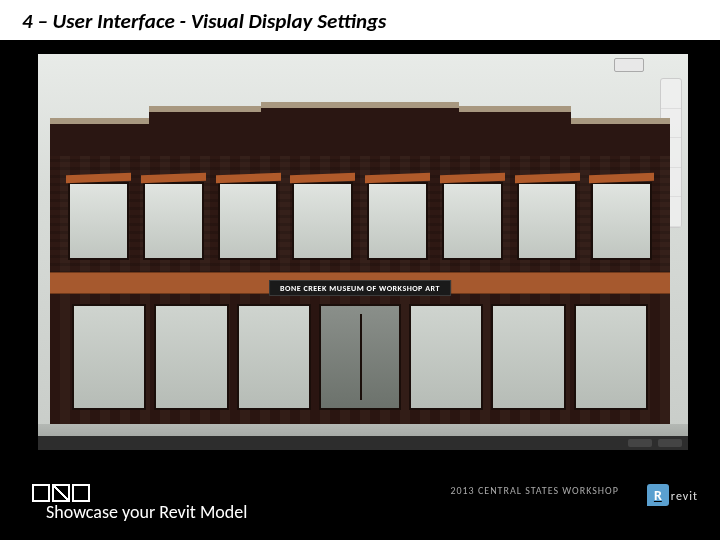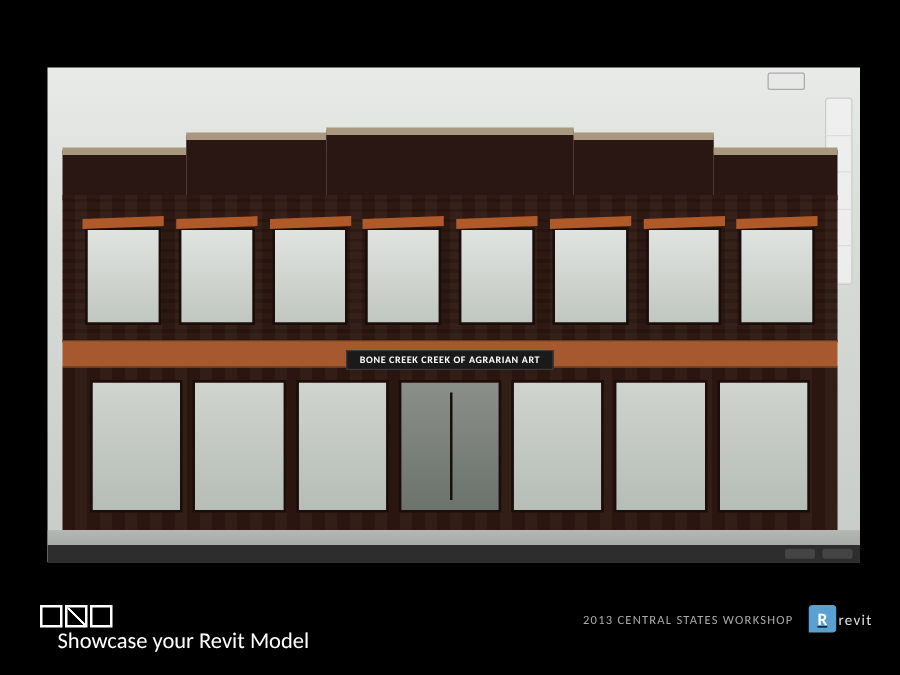--- a/index.html
+++ b/index.html
@@ -56,31 +56,34 @@
   .footer { position: absolute; bottom: 0; left: 0; right: 0; height: 90px; background: #000; display: flex; align-items: center; padding: 0 22px 0 32px; }
   .logo-box { display: flex; flex-direction: column; gap: 2px; }
   .rkc-logo { display: flex; gap: 2px; }
   .rkc-logo span { width: 18px; height: 18px; border: 2px solid #fff; display: inline-block; }
   .rkc-logo .diag { position: relative; }
   .rkc-logo .diag::after { content: ""; position: absolute; inset: 0; background: linear-gradient(45deg, transparent 45%, #fff 45% 55%, transparent 55%); }
   .logo-sub { color: #fff; font-size: 6px; letter-spacing: 1px; margin-top: 2px; }
   
   .caption { color: #fff; font-size: 18px; font-weight: 400; margin-top: 34px; margin-left: -44px; position: relative; z-index: 2; }
   
-  .footer-right { margin-left: auto; display: flex; align-items: center; gap: 12px; text-decoration: underline; }
+  .footer-right { margin-left: auto; display: flex; gap: 28px; text-decoration: underline; }
   .workshop-text { color: #a8a8a8; font-size: 10px; letter-spacing: 1px; text-align: right; }
   .revit-logo { display: flex; align-items: baseline; gap: 2px; }
   .revit-r { width: 22px; height: 22px; background: #5aa0d0; border-radius: 3px 3px 3px 0; display: flex; align-items: center; justify-content: center; color: #fff; font-weight: 700; font-size: 14px; }
   .revit-text { color: #e0e0e0; font-size: 12px; font-weight: 300; letter-spacing: 1px; }
 </style>
 </head>
 <body>
 
 <div class="slide">
 
+  <div class="title-bar">
+    <h1>4 – User Interface   - Visual Display Settings</h1>
+  </div>
 
   <div class="screenshot">
     <div class="vp-btn"></div>
     <div class="nav-vert">
       <div></div>
         <div></div>
         <div></div>
         <div></div>
         <div></div>
     </div>
@@ -118,21 +121,21 @@
       <div class="lower-wall"></div>
       <div class="storefront">
         <div class="sf-pane"></div>
           <div class="sf-pane"></div>
           <div class="sf-pane"></div>
         <div class="sf-door"></div>
         <div class="sf-pane"></div>
           <div class="sf-pane"></div>
           <div class="sf-pane"></div>
       </div>
-      <div class="building-sign">BONE CREEK CREEK OF AGRARIAN ART</div>
+      <div class="building-sign">BONE CREEK MUSEUM OF WORKSHOP ART</div>
     </div>
     <div class="ground"></div>
 
     <div class="status-strip">
       <span class="status-text"></span>
       <div class="status-right">
         <div class="status-chip"></div>
         <div class="status-chip"></div>
       </div>
     </div>

